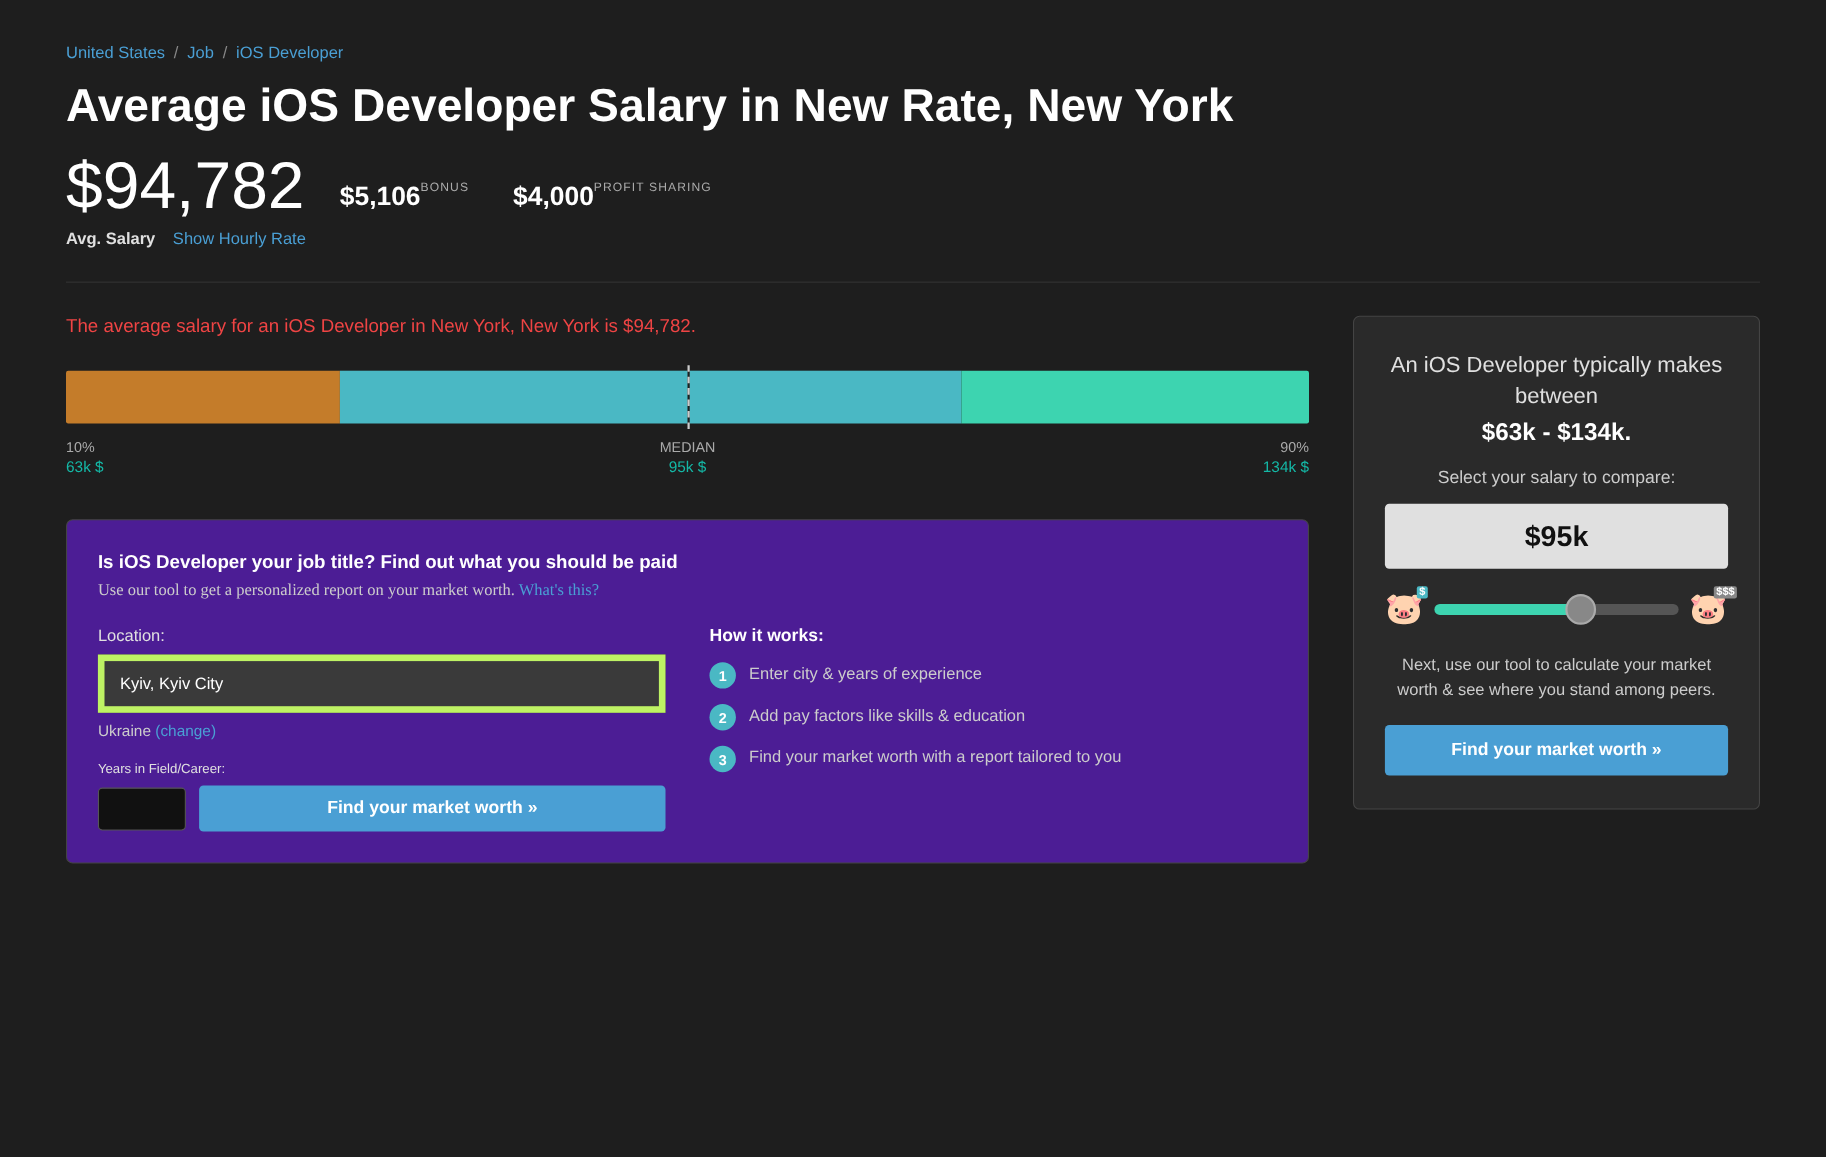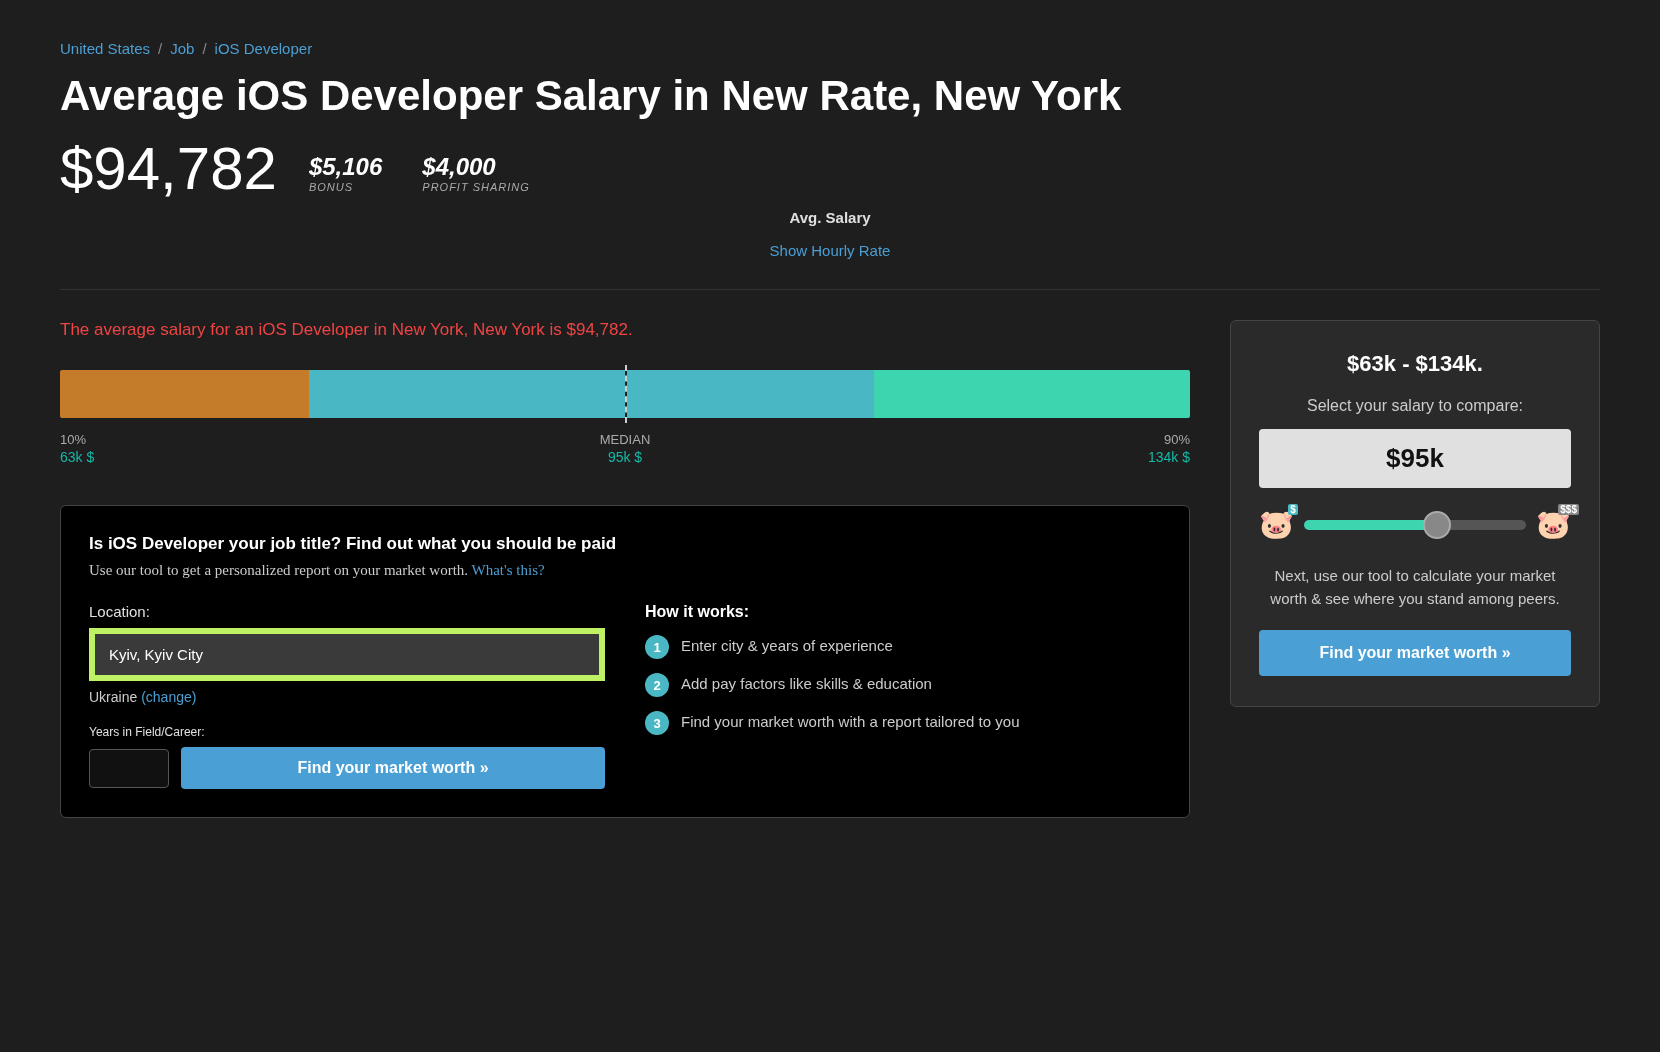--- a/index.html
+++ b/index.html
@@ -54,43 +54,41 @@
       color: #ffffff;
       line-height: 1;
     }
     .salary-extras {
       display: flex;
       gap: 40px;
       margin-bottom: 6px;
     }
     .salary-extra-item {
       display: flex;
-      flex-direction: column;
-      font-style: italic;
+      flex-direction: row;
     }
     .salary-extra-amount {
       font-size: 24px;
       font-weight: 700;
       color: #ffffff;
     }
     .salary-extra-label {
       font-size: 11px;
       color: #aaa;
       letter-spacing: 1px;
       text-transform: uppercase;
     }
 
     
     .salary-type-row {
       display: flex;
-      align-items: center;
+      align-items: flex-start;
       gap: 16px;
       margin-bottom: 30px;
       font-size: 15px;
-      flex-direction: column;
     }
     .avg-salary-label {
       font-weight: 700;
       color: #e0e0e0;
     }
     .show-hourly-link {
       color: #4a9fd4;
       cursor: pointer;
       text-decoration: none;
     }
@@ -188,21 +186,21 @@
       color: #aaa;
       margin-bottom: 2px;
     }
     .bar-label-val {
       font-size: 14px;
       color: #14b8a6;
     }
 
     
     .tool-box {
-      background: #000000;
+      background: #4c1d95;
       border: 1px solid #444;
       border-radius: 6px;
       padding: 28px;
     }
     .tool-box-title {
       font-size: 17px;
       font-weight: 700;
       color: #ffffff;
       margin-bottom: 8px;
     }
@@ -531,20 +529,21 @@
               <div class="step-num">3</div>
               <div class="step-text">Find your market worth with a report tailored to you</div>
             </div>
           </div>
         </div>
       </div>
 
     </div>
 
     <div class="right-section">
+      <div class="right-title">An iOS Developer typically makes between</div>
       <div class="right-range">$63k - $134k.</div>
       <div class="right-select-label">Select your salary to compare:</div>
       <div class="salary-display-box">$95k</div>
 
       
       <div class="slider-area">
         <div class="piggy-left">
           <span>🐷</span>
           <span class="piggy-dollar">$</span>
         </div>

